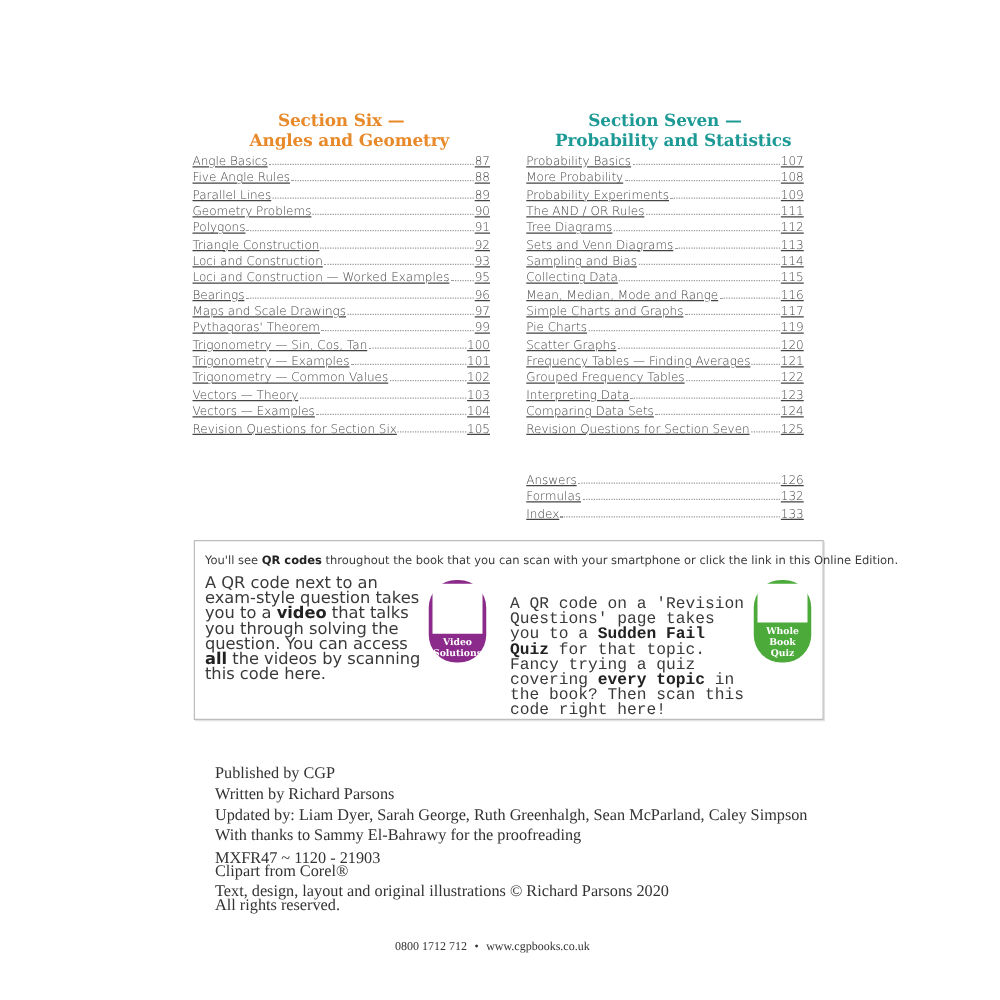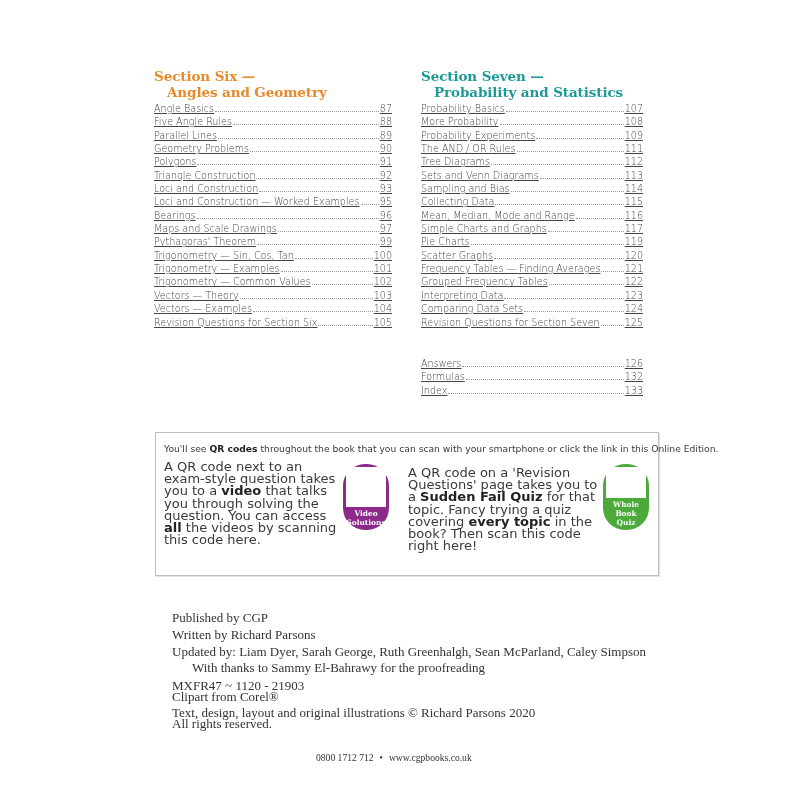--- a/index.html
+++ b/index.html
@@ -1,19 +1,19 @@
 <!DOCTYPE html>
 <html><head>
 <meta charset="utf-8">
 <style>
   * { box-sizing: border-box; margin: 0; padding: 0; }
   html, body { width: 800px; height: 800px; background: #ffffff; overflow: hidden; }
   body { position: relative; font-family: "DejaVu Sans", sans-serif; color: #3a3a3a; }
 
-  .col { position: absolute; top: 68px; width: 238px; }
+  .col { position: absolute; top: 89px; width: 238px; text-align: center; }
   .col.left { left: 154px; }
   .col.right { left: 421px; width: 222px; }
 
   .sec-title {
     font-family: "DejaVu Serif", serif;
     font-weight: bold;
     font-size: 13.5px;
     line-height: 16px;
     letter-spacing: -0.1px;
   }
@@ -42,21 +42,21 @@
     box-shadow: 1px 1px 0 #e2e2e2;
   }
   .qr-intro {
     position: absolute; left: 8px; top: 10px;
     font-size: 9.2px; color: #3a3a3a; white-space: nowrap;
   }
   .qr-text {
     position: absolute; font-size: 13px; line-height: 12.2px; color: #3a3a3a;
   }
   .qr-text.a { left: 8px; top: 28px; width: 178px; }
-  .qr-text.b { left: 252px; top: 34px; width: 190px; }
+  .qr-text.b { left: 252px; top: 44px; width: 190px; font-family: Liberation Mono, monospace; }
   b { font-weight: bold; color: #222; }
 
   .qr-tile {
     position: absolute; width: 46px; height: 66px; padding: 3px;
     display: flex; flex-direction: column; align-items: center; border-radius: 22px;
   }
   .qr-tile .code { width: 40px; height: 41px; background: #ffffff; }
   .qr-tile .lbl {
     font-family: "DejaVu Serif", serif; font-weight: bold;
     font-size: 7.4px; line-height: 9px; color: #ffffff; text-align: center; margin-top: 2px;
@@ -302,21 +302,21 @@
     <div class="lbl">
       <div>Whole</div>
       <div>Book Quiz</div>
     </div>
   </div>
 </div>
 
 <div class="imprint" style="top:612px;">Published by CGP</div>
 <div class="imprint" style="top:629px;">Written by Richard Parsons</div>
 <div class="imprint" style="top:646px;">Updated by:  Liam Dyer, Sarah George, Ruth Greenhalgh, Sean McParland, Caley Simpson</div>
-<div class="imprint" style="top:662px;margin-left:20px;">With thanks to Sammy El-Bahrawy for the proofreading</div>
+<div class="imprint" style="top:662px;">With thanks to Sammy El-Bahrawy for the proofreading</div>
 <div class="imprint" style="top:680px;text-align:right;">MXFR47 ~ 1120 - 21903</div>
 <div class="imprint" style="top:691px;">Clipart from Corel®</div>
 <div class="imprint" style="top:707px;">Text, design, layout and original illustrations  © Richard Parsons 2020</div>
 <div class="imprint" style="top:718px;text-align:center;">All rights reserved.</div>
 
 <div class="contact">
   <span>0800 1712 712</span><span class="sep">•</span><span>www.cgpbooks.co.uk</span>
 </div>
 
 </body></html>

